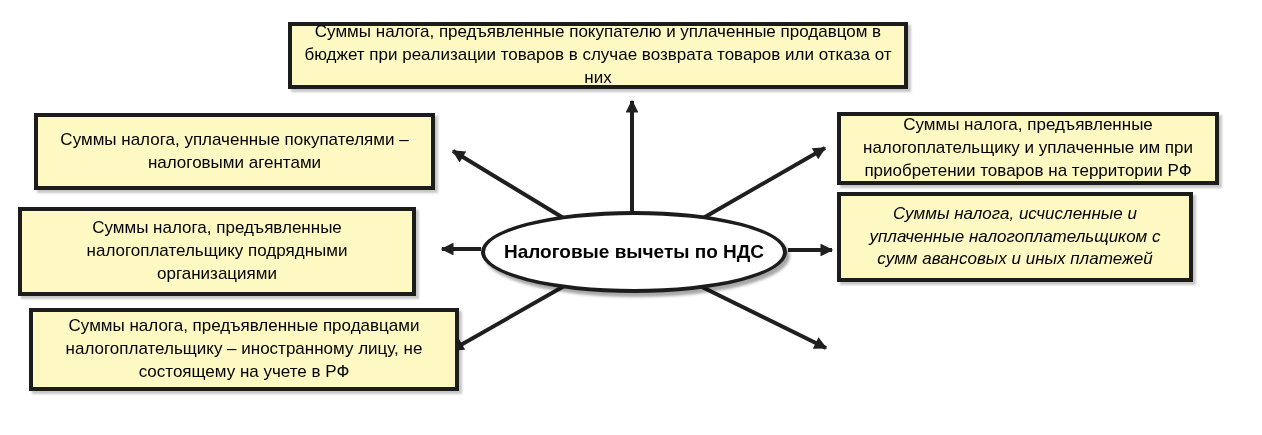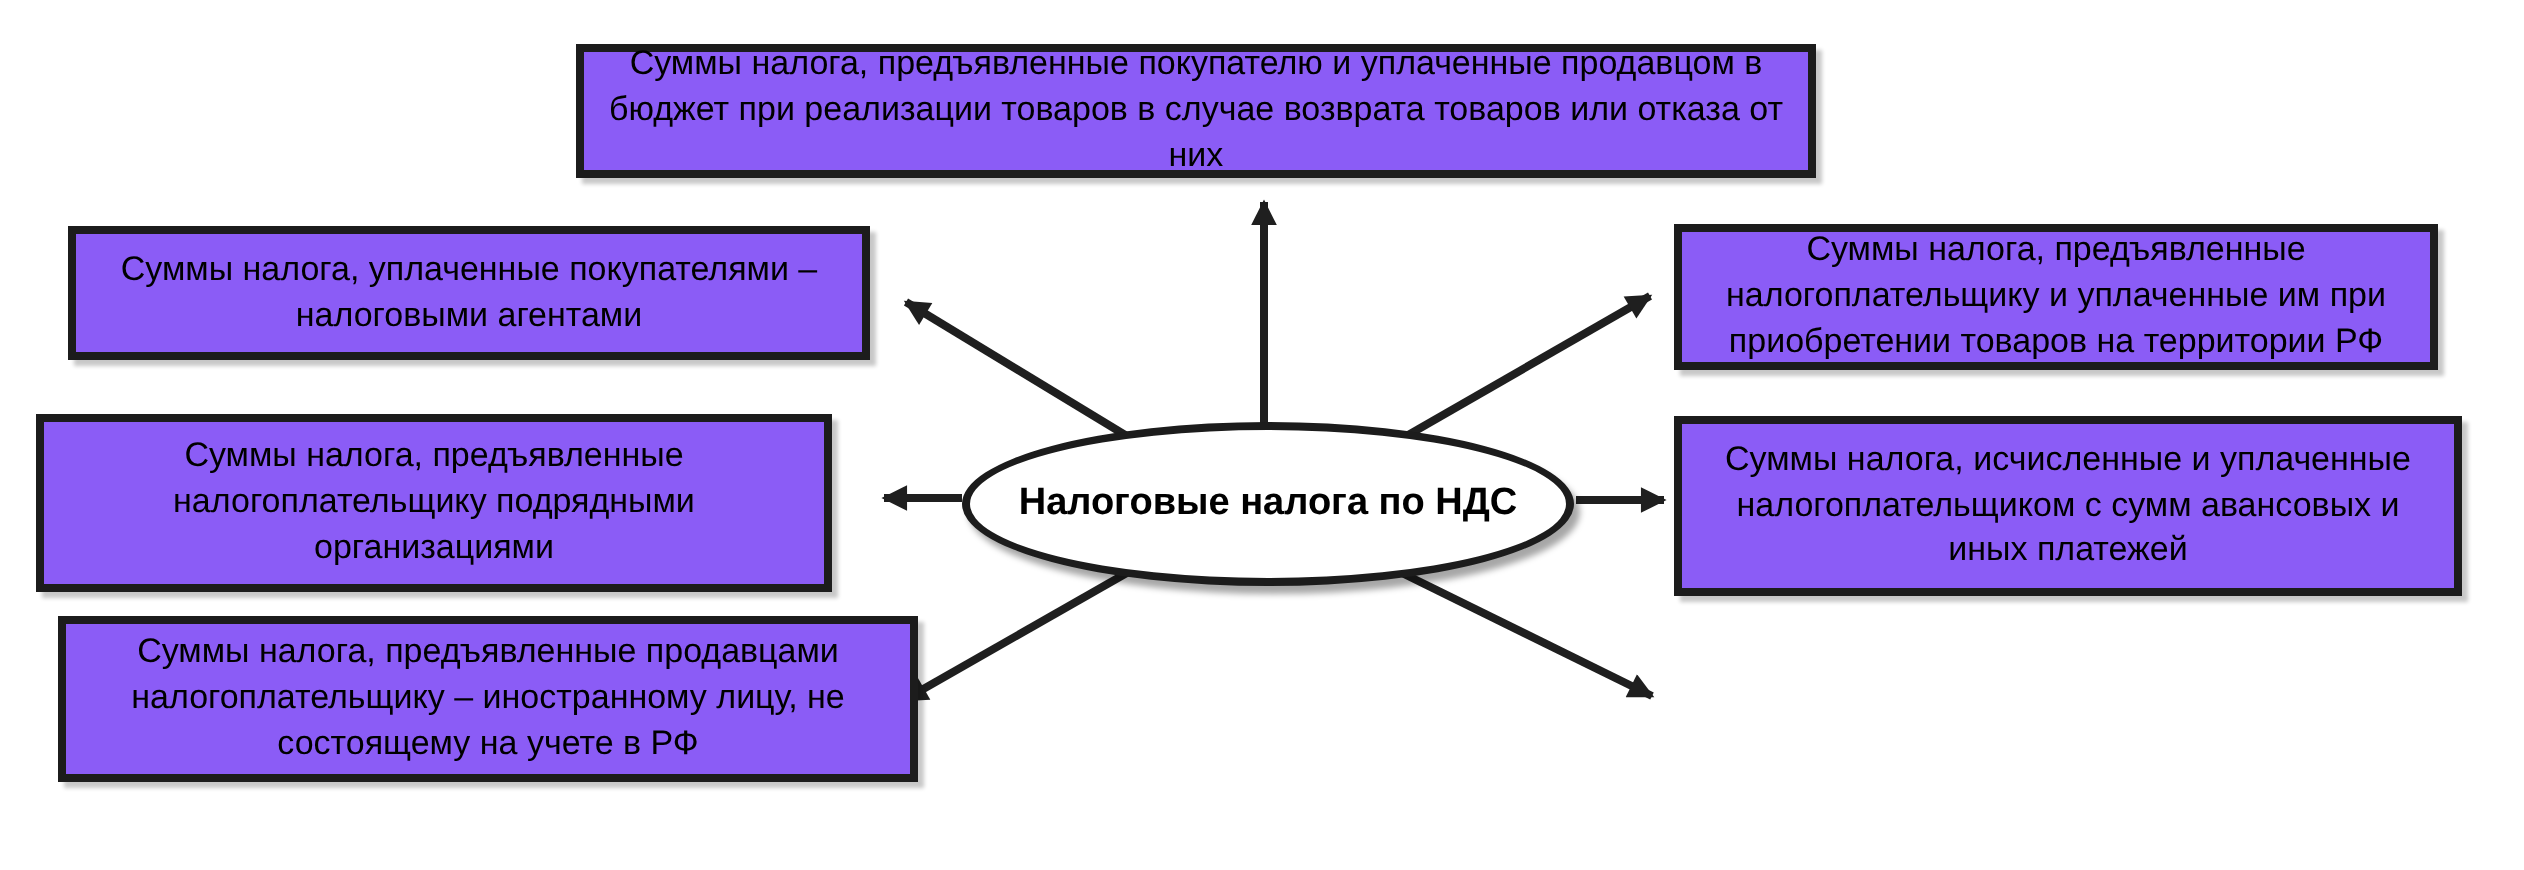--- a/index.html
+++ b/index.html
@@ -14,37 +14,37 @@
   }
   .arrows {
     position: absolute;
     left: 0; top: 0;
     width: 1262px; height: 435px;
     z-index: 1;
   }
   .node {
     position: absolute;
     box-sizing: border-box;
-    background: #8b5cf6;
+    background: #fef9c3;
     border: 4px solid #1c1c1c;
     display: flex;
     align-items: center;
     text-align: center;
     font-size: 17px;
     line-height: 1.35;
     padding: 2px 7px;
     box-shadow: 3px 3px 2px rgba(0,0,0,0.22);
     z-index: 2;
   }
   .node-top    { left: 288px; top: 22px;  width: 620px; height: 67px; }
-  .node-left1  { left: 34px;  top: 113px; width: 401px; height: 67px; }
+  .node-left1  { left: 34px;  top: 113px; width: 401px; height: 77px; }
   .node-left2  { left: 18px;  top: 207px; width: 398px; height: 89px; }
   .node-left3  { left: 29px;  top: 308px; width: 430px; height: 83px; }
   .node-right1 { left: 837px; top: 112px; width: 382px; height: 73px; }
-  .node-right2 { left: 837px; top: 208px; width: 394px; height: 90px; }
+  .node-right2 { left: 837px; top: 192px; width: 356px; height: 90px; font-style: italic; }
   .node-right3 { left: 837px; top: 313px; width: 382px; height: 68px; }
   .center-ellipse {
     position: absolute;
     box-sizing: border-box;
     left: 481px; top: 211px;
     width: 306px; height: 82px;
     background: #ffffff;
     border: 4px solid #1c1c1c;
     border-radius: 50%;
     display: flex;
@@ -98,16 +98,16 @@
   <div class="node node-right1">
     <span>Суммы налога, предъявленные налогоплательщику и уплаченные им при приобретении товаров на территории РФ</span>
   </div>
 
   <div class="node node-right2">
     <span>Суммы налога, исчисленные и уплаченные налогоплательщиком с сумм авансовых и иных платежей</span>
   </div>
 
 
   <div class="center-ellipse">
-    <span>Налоговые налога по НДС</span>
+    <span>Налоговые вычеты по НДС</span>
   </div>
 
 </div>
 
 </body></html>

